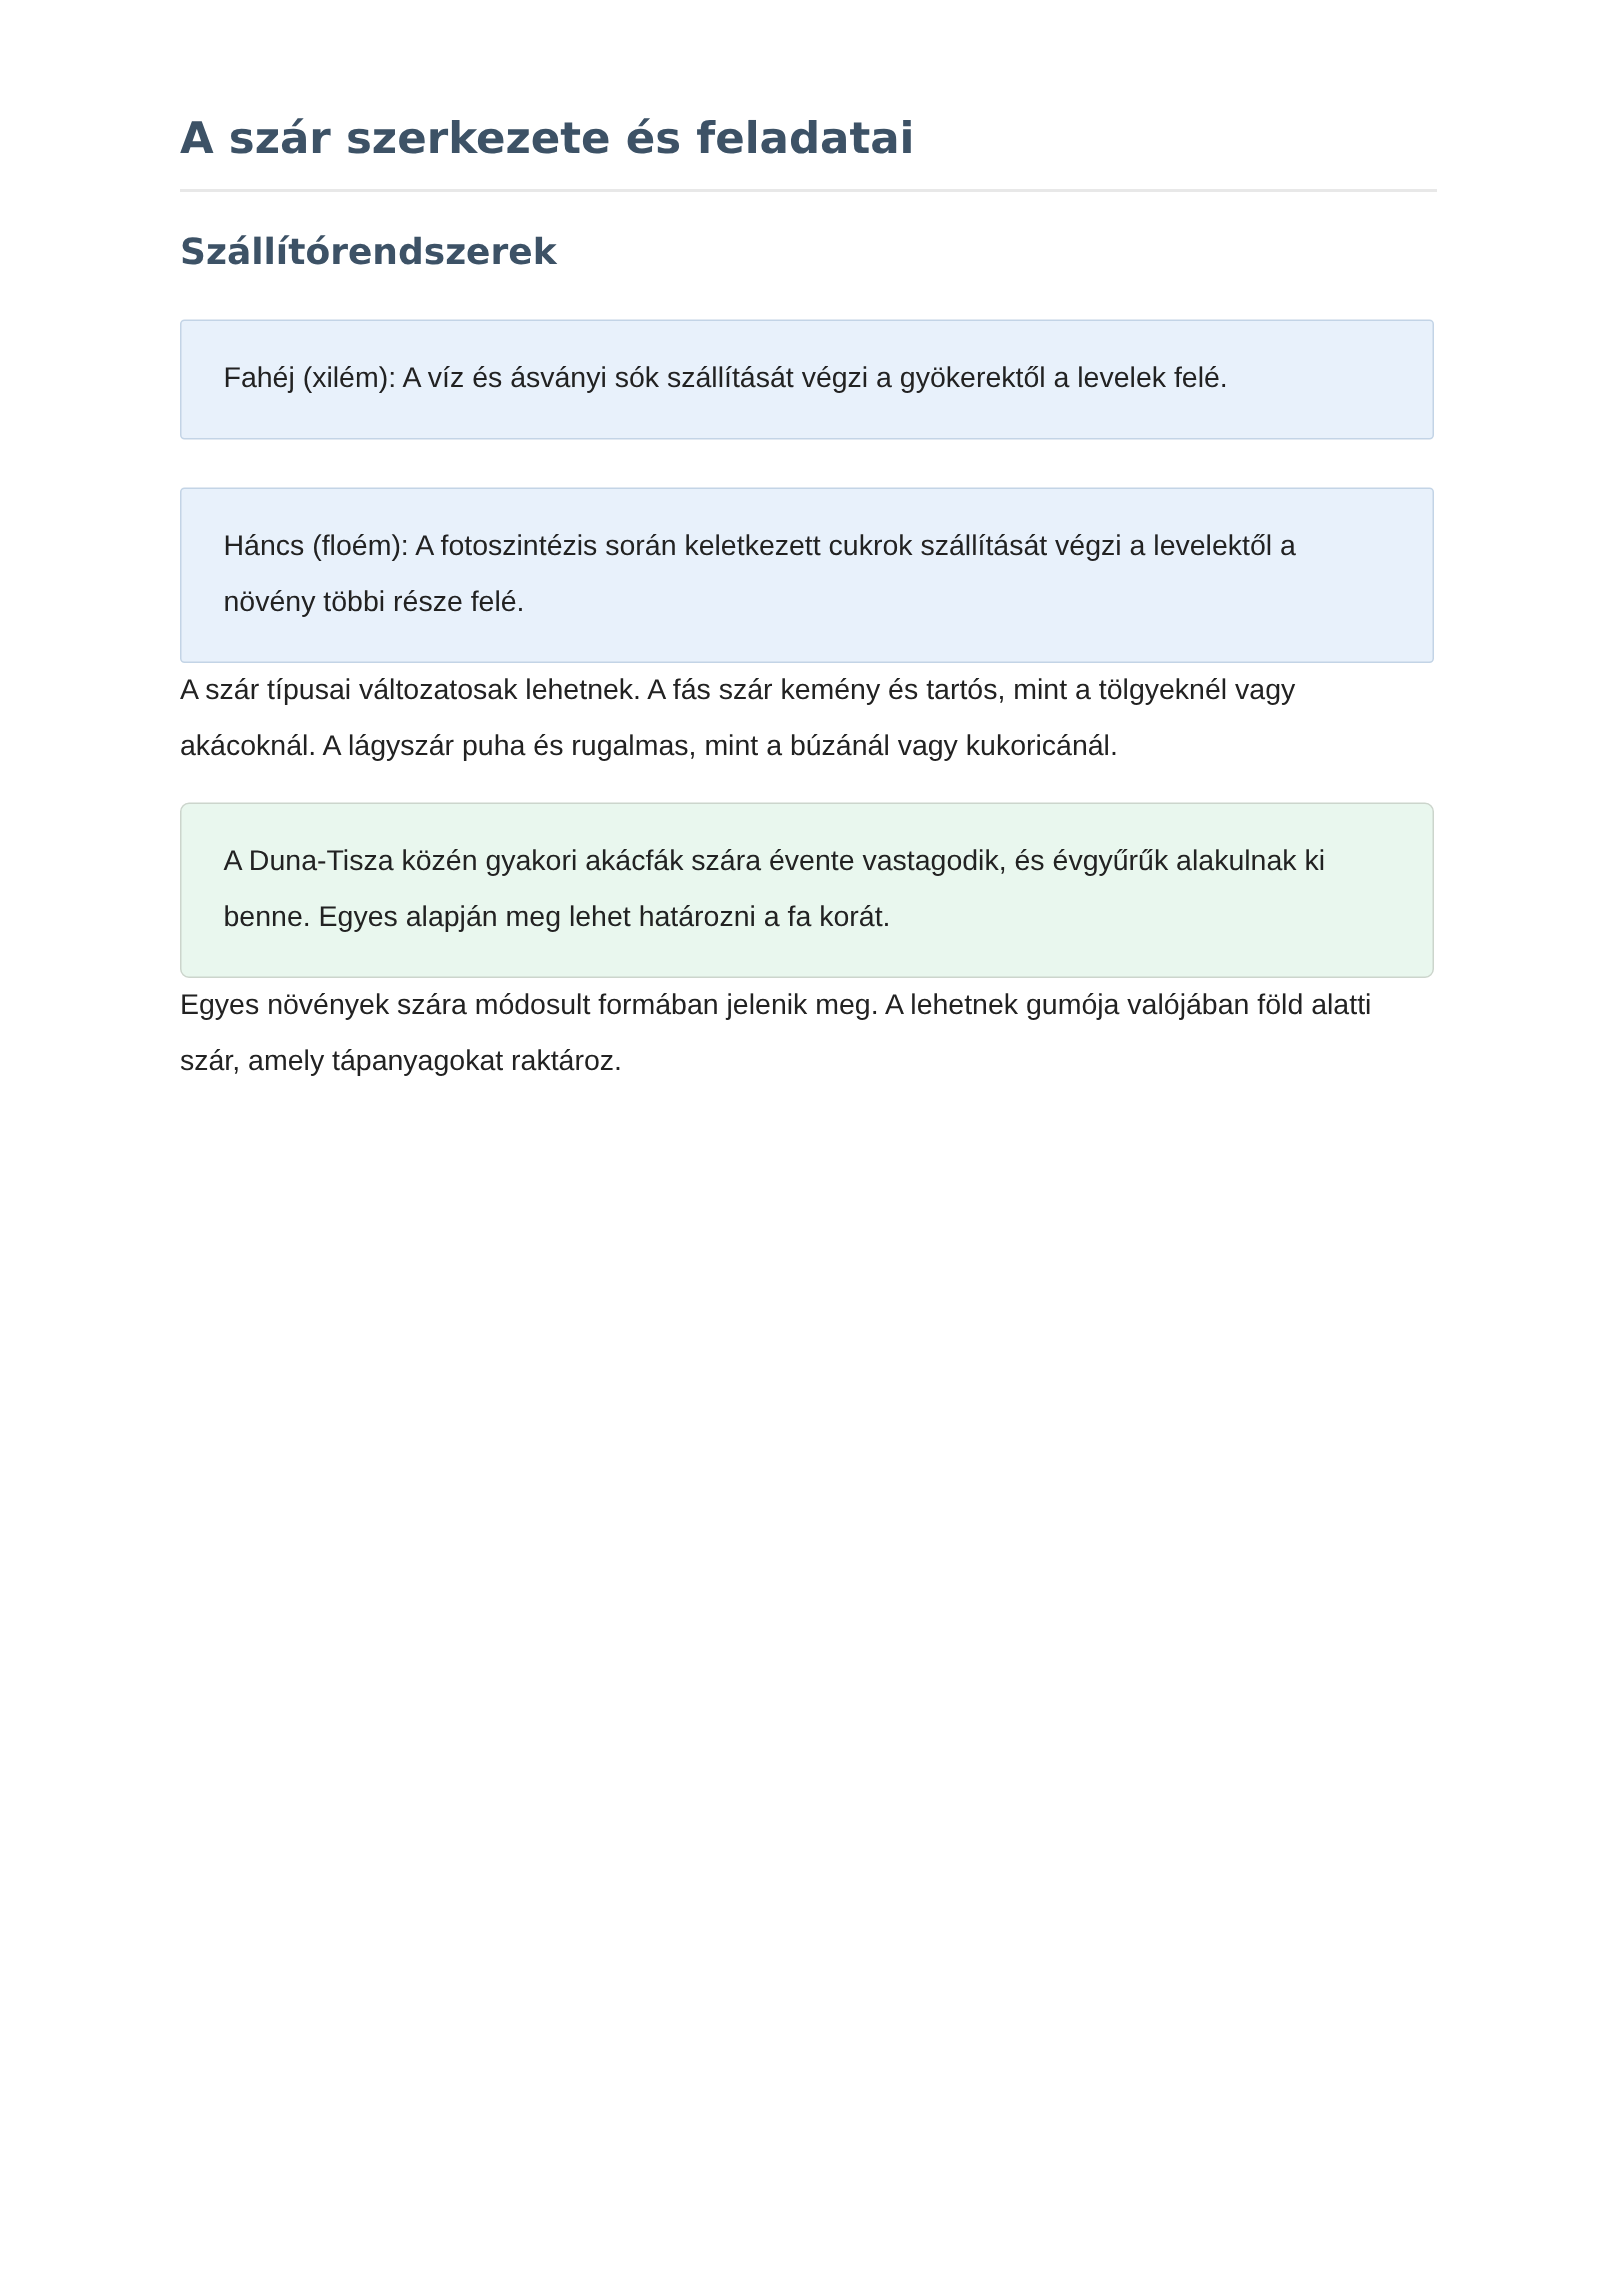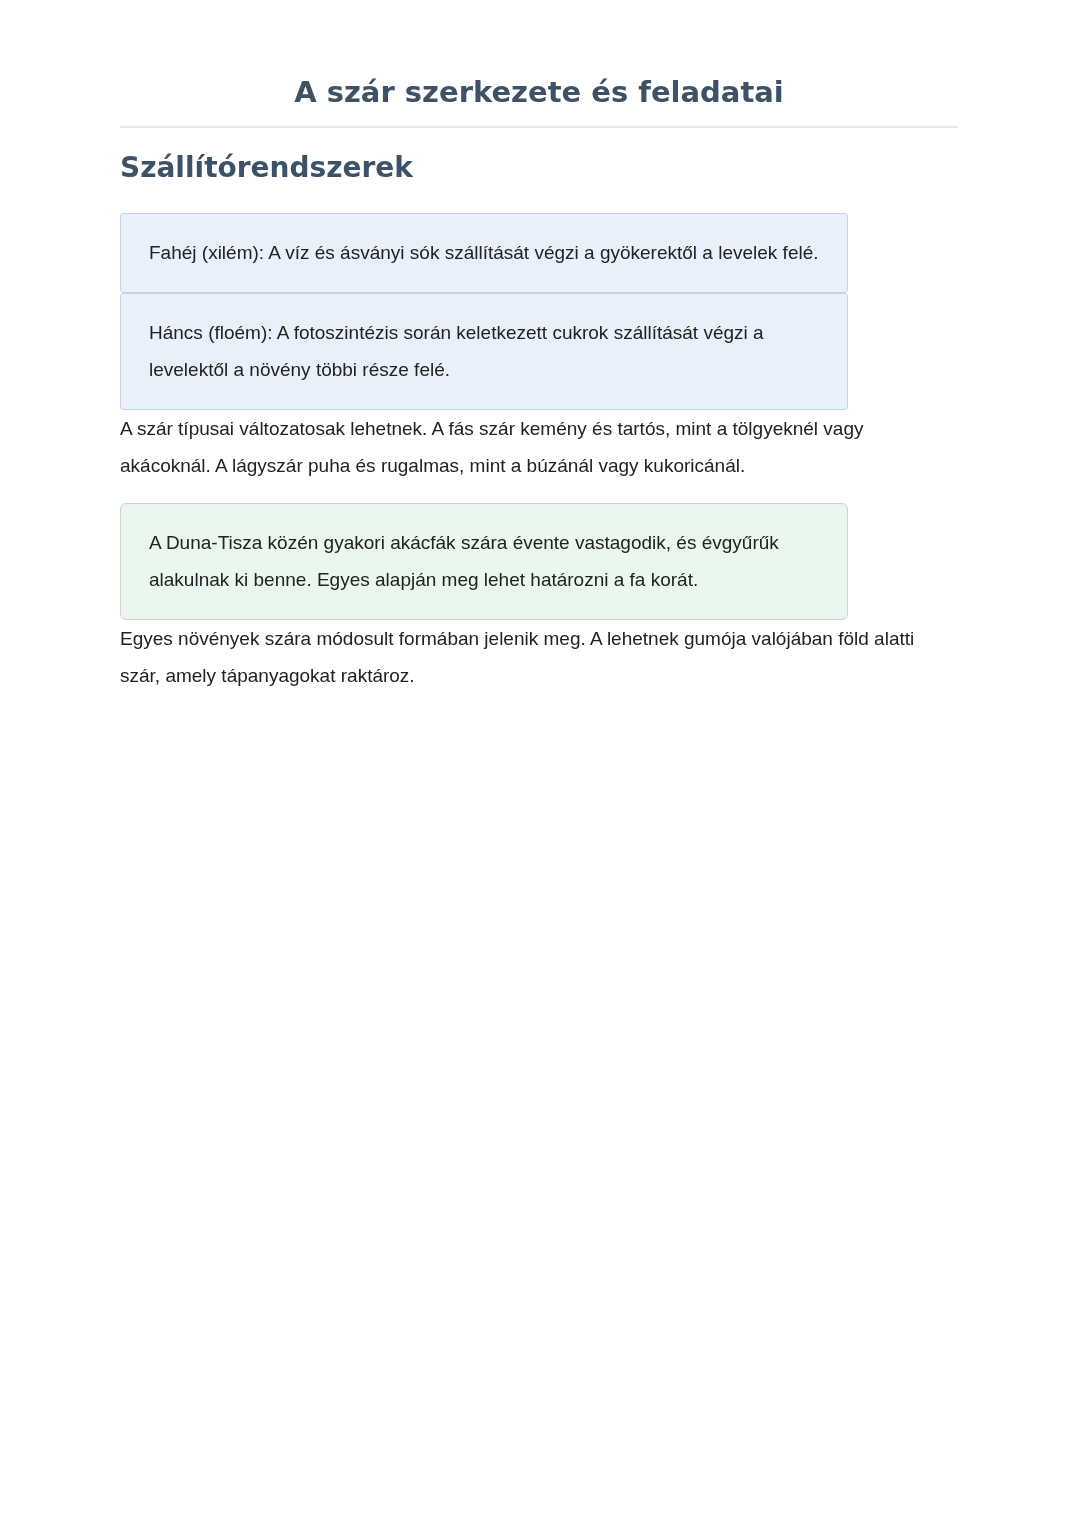--- a/index.html
+++ b/index.html
@@ -19,64 +19,63 @@
     margin: 0 0 0 120px;
     padding-top: 73px;
   }
   h1.page-title {
     margin: 0;
     font-family: "DejaVu Sans", sans-serif;
     font-weight: 700;
     font-size: 29px;
     line-height: 38px;
     color: #3d5266;
-    text-align: center;
   }
   .title-divider {
     border: none;
     height: 2px;
     background: #e8e8e8;
     margin: 15px 0 0 0;
     width: 100%;
   }
   p.body-paragraph {
     margin: 0;
     font-size: 19px;
     line-height: 37.5px;
     color: #222222;
   }
   .intro-paragraph   { margin-top: 39px; }
   h2.section-heading {
     margin: 27px 0 0 0;
     font-family: "DejaVu Sans", sans-serif;
     font-weight: 700;
-    font-size: 28px;
+    font-size: 24px;
     line-height: 26px;
     color: #3d5266;
   }
   .callout {
     box-sizing: border-box;
-    width: 728px;
+    width: 836px;
     padding: 20px 28px;
     font-size: 19px;
     line-height: 37.5px;
     color: #222222;
   }
   .callout.info {
     background: #e8f1fb;
     border: 1px solid #c3d4e6;
     border-radius: 3px;
   }
   .callout.note {
     background: #e9f7ee;
     border: 1px solid #ccd5cc;
     border-radius: 6px;
   }
   .box-xylem  { margin-top: 32px; }
-  .box-phloem { }
+  .box-phloem { margin-top: 32px; }
   .stem-types-paragraph { margin-top: 34px; }
   .box-note   { margin-top: 18px; }
   .closing-paragraph { margin-top: 37px; }
 </style>
 </head>
 <body>
 
 <div class="page">
 
   <h1 class="page-title">A szár szerkezete és feladatai</h1>

